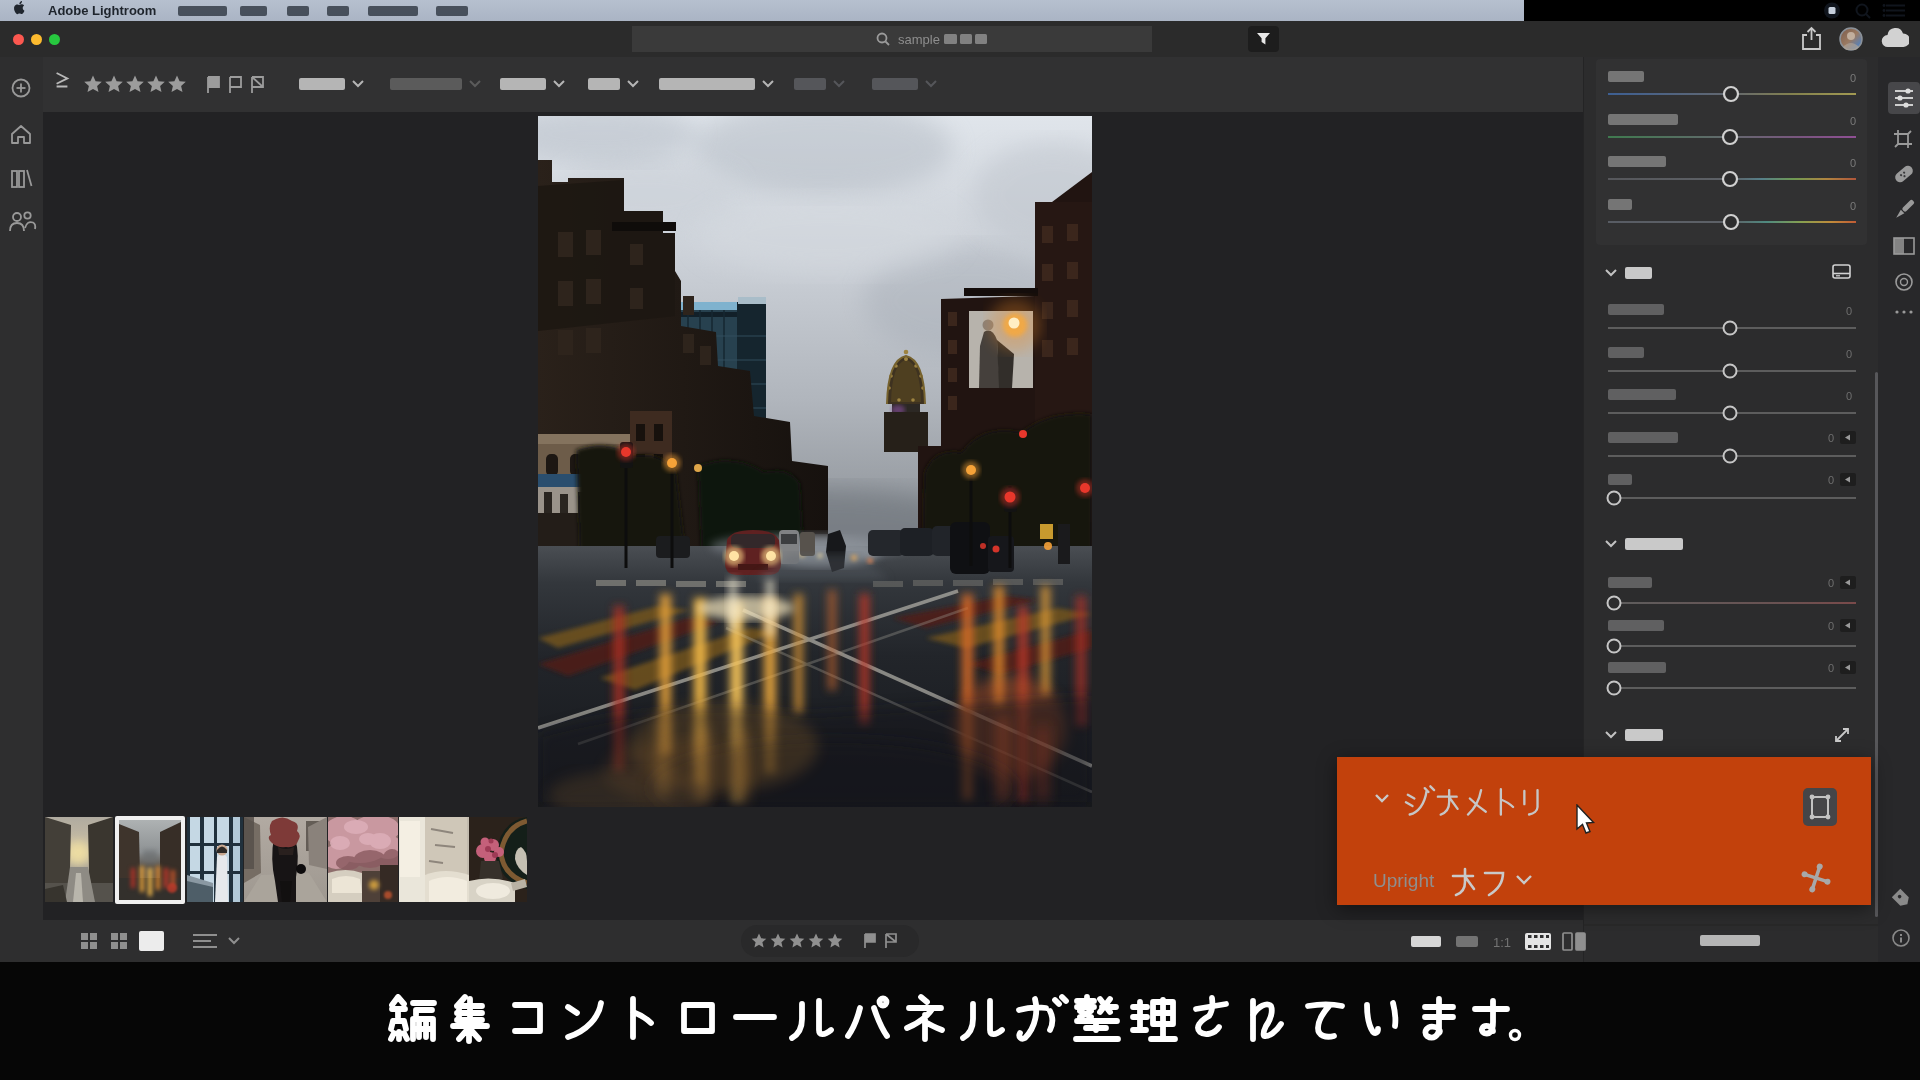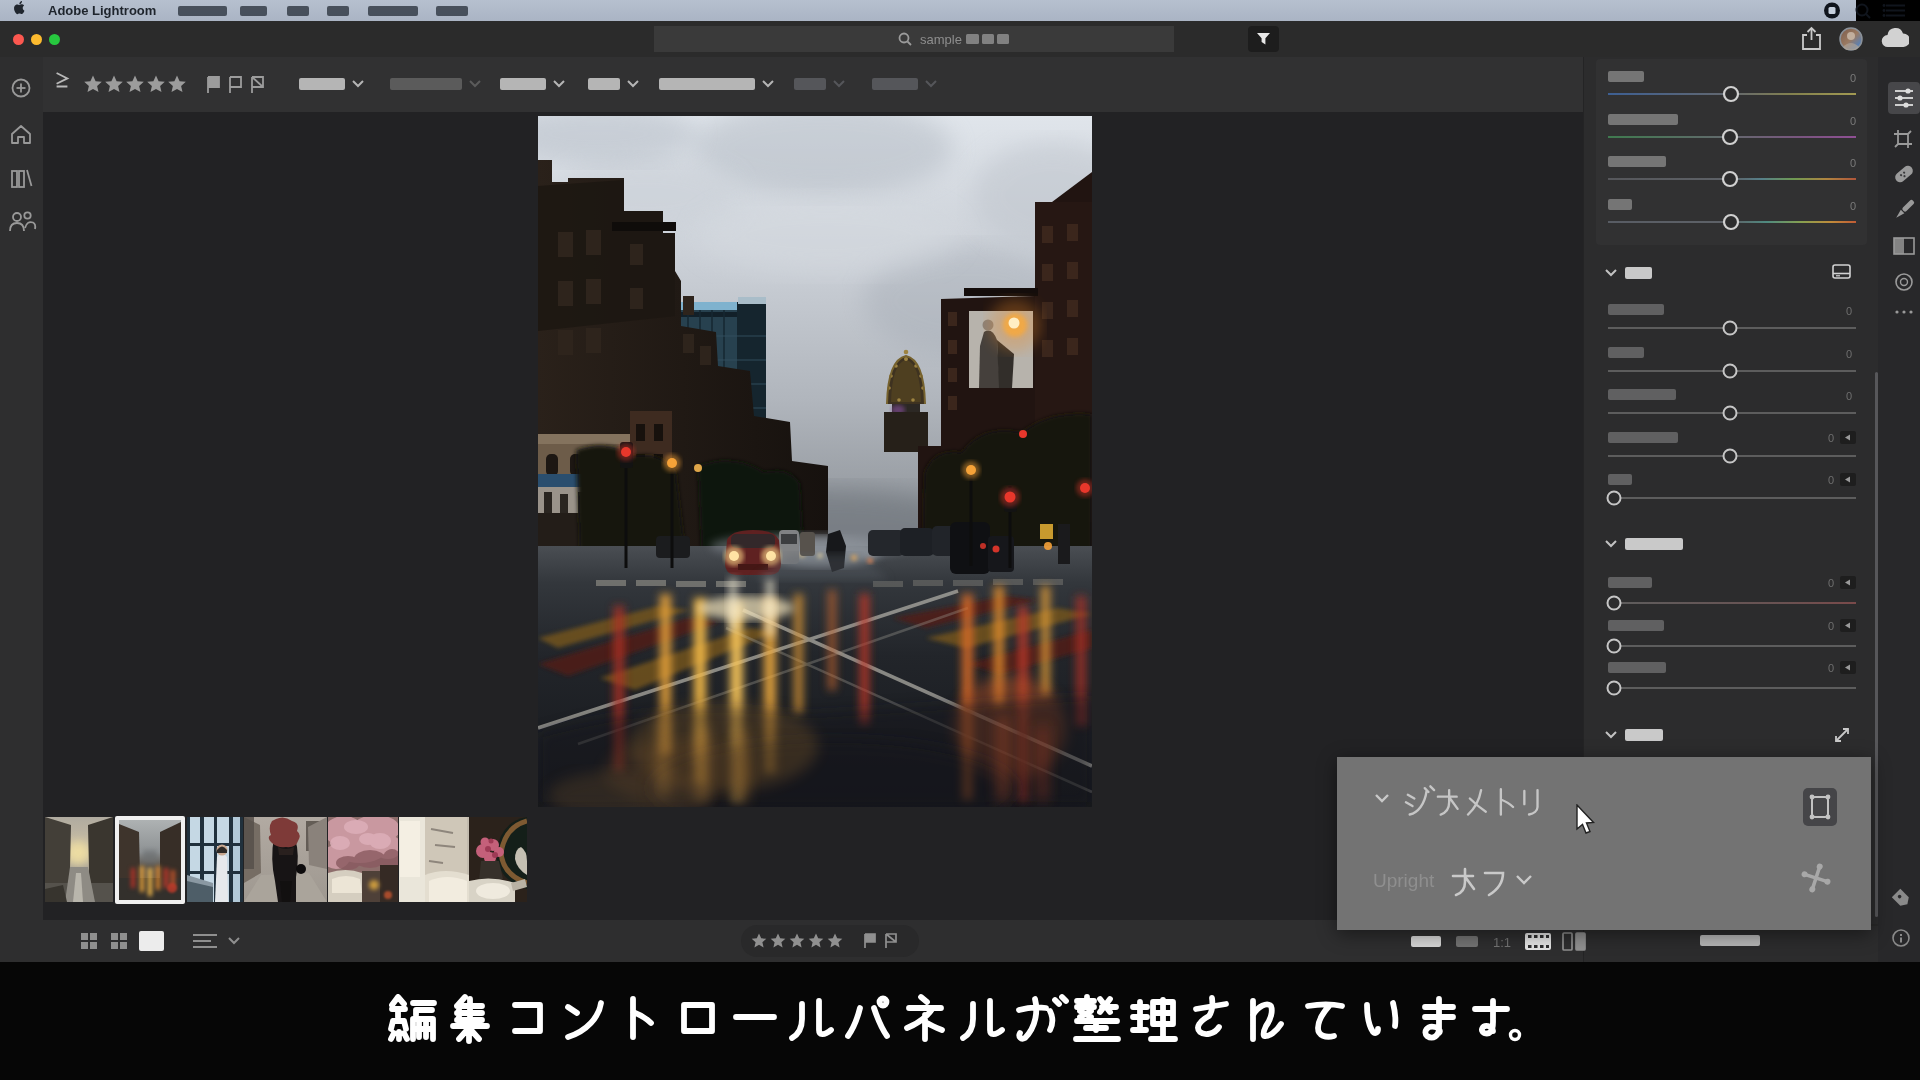--- a/index.html
+++ b/index.html
@@ -1,28 +1,28 @@
 <!DOCTYPE html>
 <html><head>
 <meta charset="utf-8">
 <style>
 *{margin:0;padding:0;box-sizing:border-box}
 html,body{width:1920px;height:1080px;background:#000;overflow:hidden;font-family:"Liberation Sans",sans-serif;}
 .abs{position:absolute}
 svg{display:block}
 #app{position:relative;width:1920px;height:1080px;background:#000}
-#menubar{left:0;top:0;width:1856px;height:21px;background:linear-gradient(#b6c0cf,#aab4c4)}
+#menubar{left:0;top:0;width:1524px;height:21px;background:linear-gradient(#b6c0cf,#aab4c4)}
 #titlebar{left:0;top:21px;width:1920px;height:36px;background:#2b2b2b}
 #leftrail{left:0;top:57px;width:43px;height:905px;background:#2e2e2f}
 #toolbar{left:43px;top:57px;width:1540px;height:55px;background:#313132}
 #viewer{left:43px;top:112px;width:1540px;height:850px;background:#222224}
 #btoolbar{left:43px;top:920px;width:1540px;height:42px;background:#2e2e2f}
 #rpanel{left:1583px;top:57px;width:295px;height:905px;background:#2c2c2d;border-left:1px solid #242425}
 #iconstrip{left:1878px;top:57px;width:42px;height:905px;background:#28282a}
-#popup{left:1337px;top:757px;width:534px;height:173px;background:#737373;box-shadow:0 4px 18px rgba(0,0,0,.45)}
+#popup{left:1337px;top:757px;width:534px;height:148px;background:#c2410c;box-shadow:0 4px 18px rgba(0,0,0,.45)}
 #subband{left:0;top:962px;width:1920px;height:118px;background:#060606}
 .dot{position:absolute;border-radius:50%}
 </style>
 </head>
 <body>
 <div id="app">
   <div id="menubar" class="abs">
     <svg width="1920" height="21" viewBox="0 0 1920 21">
       <path d="M24.3,5.1c-.6.8-1.6,1.4-2.5,1.3-.1-1 .3-2 .9-2.7.6-.8 1.7-1.4 2.5-1.4 .1 1-.3 2-.9 2.8zm.9 1.5c-1.4-.1-2.6.8-3.3.8-.7 0-1.7-.76-2.8-.74-1.4.02-2.7.84-3.4 2.1-1.5 2.5-.4 6.3 1 8.3 .7 1 1.5 2.1 2.6 2.06 1-.04 1.4-.67 2.7-.67 1.3 0 1.6.67 2.7.65 1.1-.02 1.8-1 2.5-2 .8-1.2 1.1-2.3 1.1-2.4-.02-.01-2.2-.84-2.2-3.3-.02-2.1 1.7-3.1 1.8-3.2-1-1.4-2.4-1.6-2.9-1.6z" fill="#20262e" transform="scale(.78) translate(3,-1)"></path>
       <text x="48" y="15" font-size="13" font-weight="bold" fill="#1e242c">Adobe Lightroom</text>
@@ -49,21 +49,21 @@
             <circle cx="1884" cy="10.5" r="1.4"></circle>
             <circle cx="1884" cy="15.5" r="1.4"></circle>
           </g>
       </g>
     </svg>
   </div>
   <div id="titlebar" class="abs">
     <div class="dot" style="left:13px;top:13px;width:11px;height:11px;background:#fc5850"></div>
     <div class="dot" style="left:31px;top:13px;width:11px;height:11px;background:#fdbb2f"></div>
     <div class="dot" style="left:49px;top:13px;width:11px;height:11px;background:#27c83f"></div>
-    <div class="abs" style="left:654px;top:5px;width:520px;height:26px;background:#3a3a3a;border-radius:0">
+    <div class="abs" style="left:632px;top:5px;width:520px;height:26px;background:#3a3a3a;border-radius:0">
       <svg class="abs" style="left:243px;top:5px" width="16" height="16" viewBox="0 0 16 16">
         <circle cx="7" cy="7" r="4.5" fill="none" stroke="#9b9b9b" stroke-width="1.8"></circle>
         <line x1="10.5" y1="10.5" x2="14" y2="14" stroke="#9b9b9b" stroke-width="1.8"></line>
       </svg>
       <span class="abs" style="left:266px;top:6px;color:#8e8e8e;font-size:13px">sample</span>
       <svg class="abs" style="left:310px;top:6px" width="46" height="14" viewBox="0 0 46 14">
           <g fill="#8e8e8e">
             <rect x="2" y="2" width="13" height="10" rx="1.5" opacity=".85"></rect>
             <rect x="18" y="2" width="12" height="10" rx="1.5" opacity=".85"></rect>
             <rect x="33" y="2" width="12" height="10" rx="1.5" opacity=".85"></rect>

